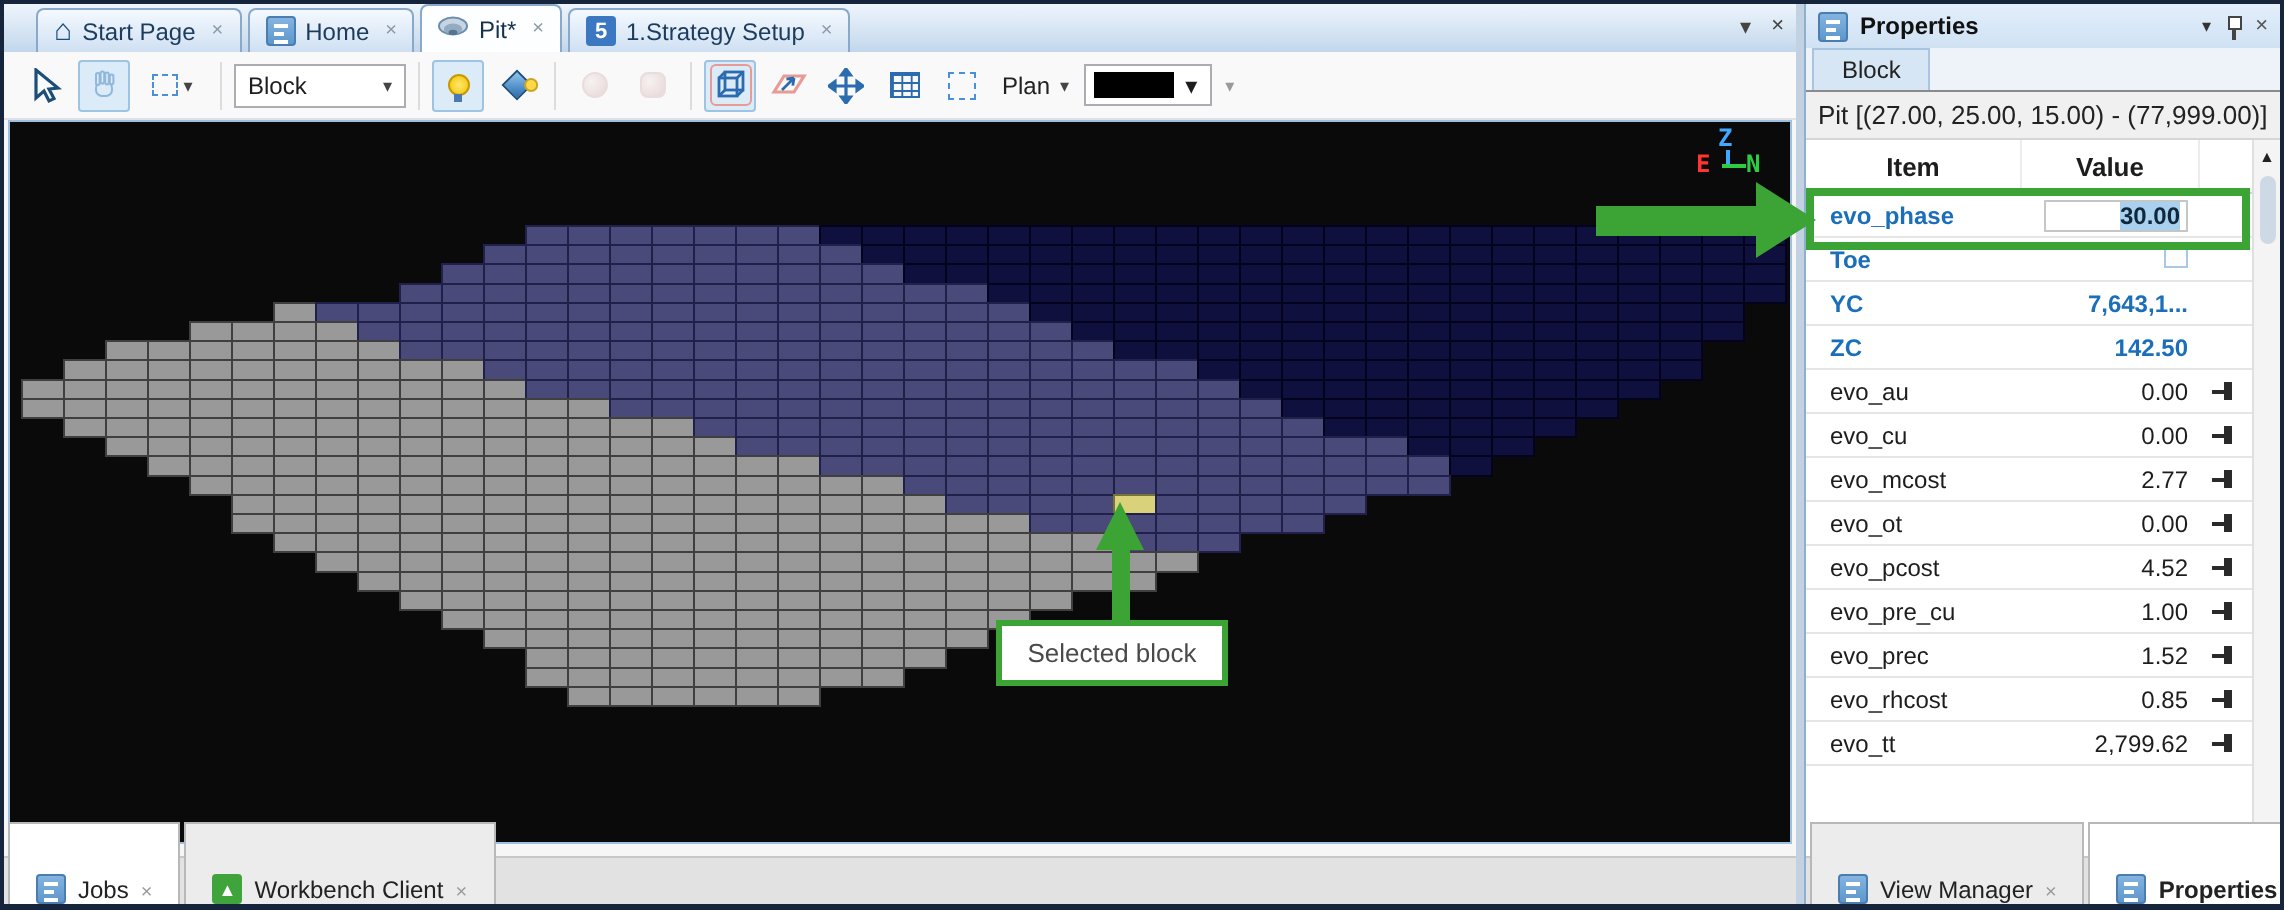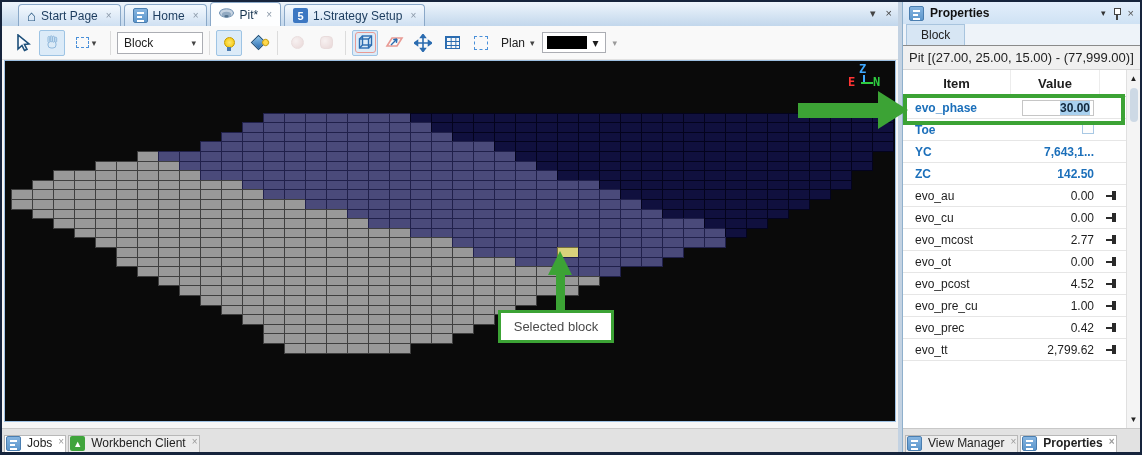--- a/index.html
+++ b/index.html
@@ -120,21 +120,21 @@
   .hpin::before{content:"";position:absolute;left:6px;top:1px;width:4px;height:9px;background:#2a2a2a;}
   .hpin::after{content:"";position:absolute;left:0;top:5px;width:6px;height:2px;background:#2a2a2a;}
   .scrollcol{position:absolute;right:0;top:68px;bottom:24px;width:14px;background:#f4f4f4;border-left:1px solid #e0e0e0;}
   .scr-up{position:absolute;top:4px;left:0;right:0;text-align:center;font-size:8px;color:#222;}
   .scr-dn{position:absolute;bottom:4px;left:0;right:0;text-align:center;font-size:8px;color:#222;}
   .scr-thumb{position:absolute;top:18px;left:2.5px;width:8px;height:34px;background:#cdd9e5;border-radius:4px;}
 
   
   .bottombar{position:absolute;left:0;right:0;bottom:0;height:24px;background:#e2e2e2;border-top:1px solid #c8c8c8;
     display:flex;align-items:flex-end;padding-left:2px;}
-  .btab{display:flex;align-items:flex-start;gap:6px;padding:0 1px;font-size:12px;height:17px;
+  .btab{display:flex;align-items:flex-end;gap:6px;padding:0 13px;font-size:12px;height:41px;
     background:#ececec;border:1px solid #b8b8b8;border-bottom:none;margin-right:2px;color:#222;white-space:nowrap;}
   .btab.activeb{background:#fff;}
   .btab.boldb{font-weight:bold;}
   .btab .x{color:#9a9a9a;font-size:10px;}
 </style>
 </head>
 <body>
 
 <div class="window">
 
@@ -1047,21 +1047,28 @@
           </div>
           <div class="prow">
             <span class="lab">evo_pre_cu</span>
             <span class="val"><span>1.00</span></span>
             <span class="pincell">
               <span class="hpin"></span>
             </span>
           </div>
           <div class="prow">
             <span class="lab">evo_prec</span>
-            <span class="val"><span>0.42</span></span>
+            <span class="val"><span>1.52</span></span>
+            <span class="pincell">
+              <span class="hpin"></span>
+            </span>
+          </div>
+          <div class="prow">
+            <span class="lab">evo_rhcost</span>
+            <span class="val"><span>0.85</span></span>
             <span class="pincell">
               <span class="hpin"></span>
             </span>
           </div>
           <div class="prow">
             <span class="lab">evo_tt</span>
             <span class="val"><span>2,799.62</span></span>
             <span class="pincell">
               <span class="hpin"></span>
             </span>

